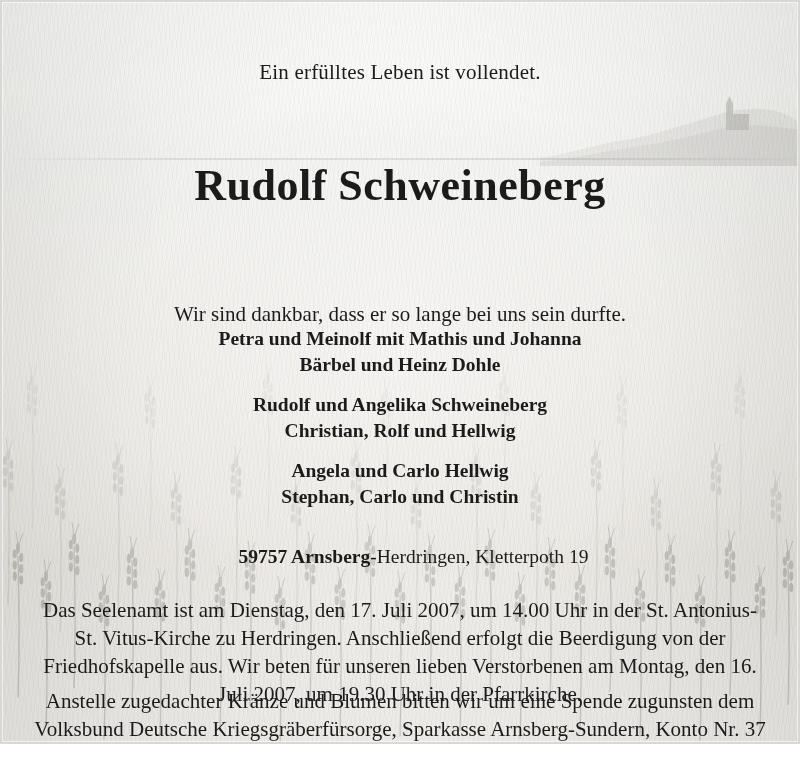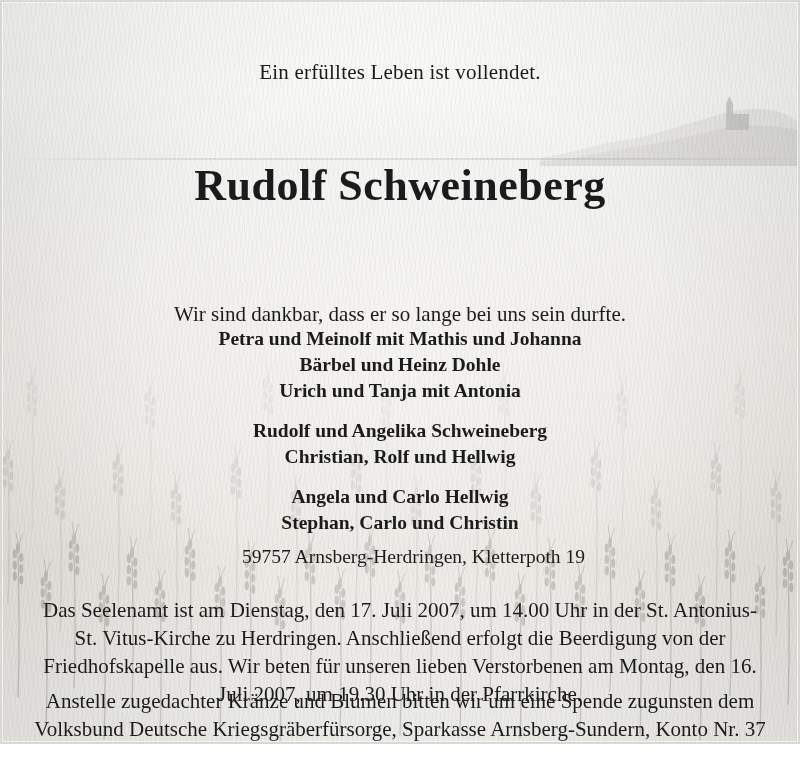--- a/index.html
+++ b/index.html
@@ -137,21 +137,21 @@
     line-height: 1.33;
   }
   .fam-group { margin-bottom: 14px; }
   .fam-group:last-child { margin-bottom: 4px; }
   .address {
     position: absolute;
     left: 0; right: 0;
     top: 546px;
     font-size: 19.5px;
   }
-  .address b { font-weight: normal; margin-left: 27px; }
+  .address b { font-weight: bold; margin-left: 27px; }
   .para {
     position: absolute;
     left: 34px; right: 34px;
     font-size: 21px;
     line-height: 1.33;
   }
   .para-1 { top: 597px; }
   .para-2 { top: 688px; }
 </style>
 </head>
@@ -259,21 +259,20 @@
 
     <div class="name">Rudolf Schweineberg</div>
 
 
     <div class="thanks">Wir sind dankbar, dass er so lange bei uns sein durfte.</div>
 
     <div class="families">
       <div class="fam-group">
         <div>Petra und Meinolf mit Mathis und Johanna</div>
         <div>Bärbel und Heinz Dohle</div>
-        <div>Urich und Tanja mit Antonia</div>
       </div>
       <div class="fam-group">
         <div>Rudolf und Angelika Schweineberg</div>
         <div>Christian, Rolf und Hellwig</div>
       </div>
       <div class="fam-group">
         <div>Angela und Carlo Hellwig</div>
         <div>Stephan, Carlo und Christin</div>
       </div>
     </div>

